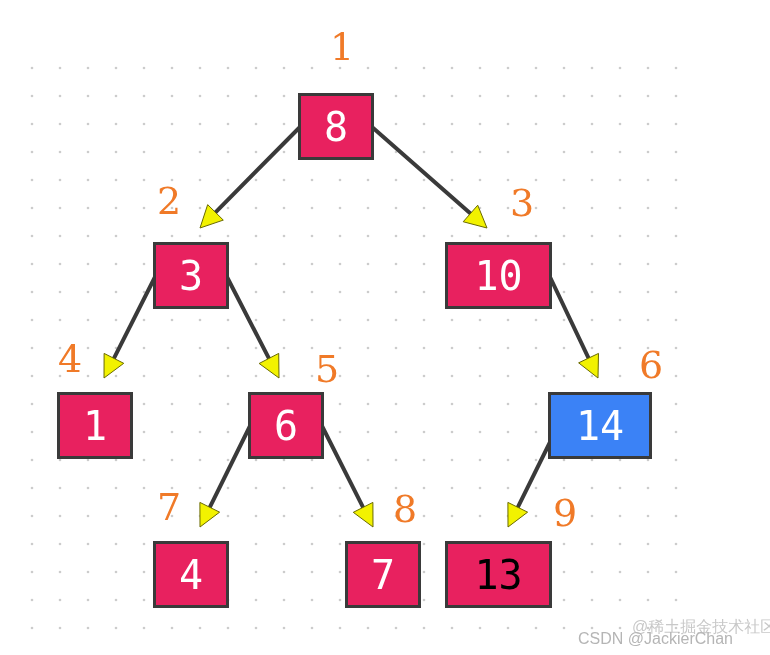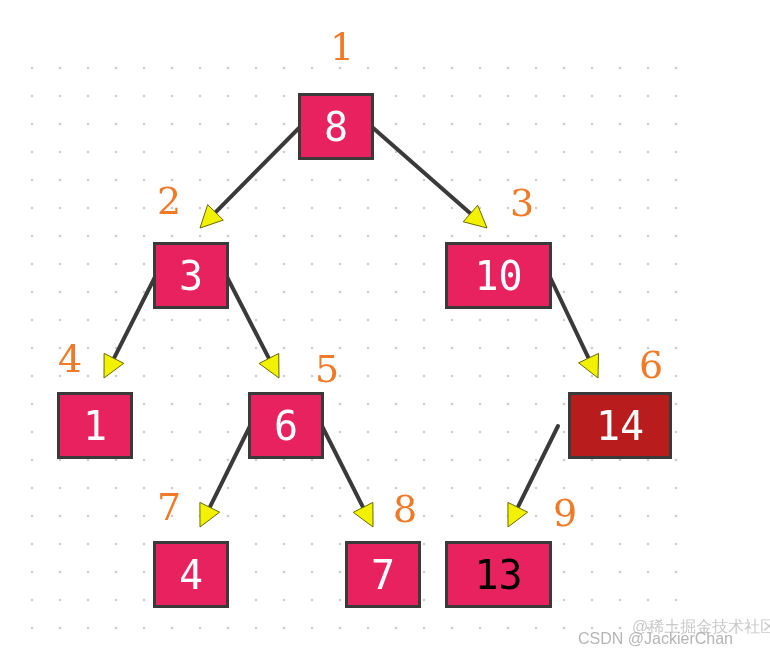--- a/index.html
+++ b/index.html
@@ -559,21 +559,21 @@
     <div class="node" style="left: 298px; top: 93px; width: 76px; height: 67px; background: rgb(232, 33, 95); border-color: rgb(58, 58, 58); color: rgb(255, 255, 255);">8</div>
     <div class="order" style="left: 330px; top: 28px; color: rgb(240, 122, 40);">1</div>
     <div class="node" style="left: 153px; top: 242px; width: 76px; height: 67px; background: rgb(232, 33, 95); border-color: rgb(58, 58, 58); color: rgb(255, 255, 255);">3</div>
     <div class="order" style="left: 157px; top: 182px; color: rgb(240, 122, 40);">2</div>
     <div class="node" style="left: 445px; top: 242px; width: 107px; height: 67px; background: rgb(232, 33, 95); border-color: rgb(58, 58, 58); color: rgb(255, 255, 255);">10</div>
     <div class="order" style="left: 510px; top: 184px; color: rgb(240, 122, 40);">3</div>
     <div class="node" style="left: 57px; top: 392px; width: 76px; height: 67px; background: rgb(232, 33, 95); border-color: rgb(58, 58, 58); color: rgb(255, 255, 255);">1</div>
     <div class="order" style="left: 58px; top: 340px; color: rgb(240, 122, 40);">4</div>
     <div class="node" style="left: 248px; top: 392px; width: 76px; height: 67px; background: rgb(232, 33, 95); border-color: rgb(58, 58, 58); color: rgb(255, 255, 255);">6</div>
     <div class="order" style="left: 315px; top: 350px; color: rgb(240, 122, 40);">5</div>
-    <div class="node" style="left: 568px; top: 392px; width: 104px; height: 67px; background: #b91c1c; border-color: rgb(58, 58, 58); color: rgb(255, 255, 255);">14</div>
+    <div class="node" style="left: 548px; top: 392px; width: 104px; height: 67px; background: #3b82f6; border-color: rgb(58, 58, 58); color: rgb(255, 255, 255);">14</div>
     <div class="order" style="left: 639px; top: 346px; color: rgb(240, 122, 40);">6</div>
     <div class="node" style="left: 153px; top: 541px; width: 76px; height: 67px; background: rgb(232, 33, 95); border-color: rgb(58, 58, 58); color: rgb(255, 255, 255);">4</div>
     <div class="order" style="left: 157px; top: 488px; color: rgb(240, 122, 40);">7</div>
     <div class="node" style="left: 345px; top: 541px; width: 76px; height: 67px; background: rgb(232, 33, 95); border-color: rgb(58, 58, 58); color: rgb(255, 255, 255);">7</div>
     <div class="order" style="left: 393px; top: 490px; color: rgb(240, 122, 40);">8</div>
     <div class="node" style="left: 445px; top: 541px; width: 107px; height: 67px; background: rgb(232, 33, 95); border-color: rgb(58, 58, 58); color: #000000; text-align: center;">13</div>
     <div class="order" style="left: 553px; top: 494px; color: rgb(240, 122, 40);">9</div>
   </div>
 
 <div class="watermark" style="left:612px; top:619px; font-size:16px;margin-left:20px;">@稀土掘金技术社区</div>

